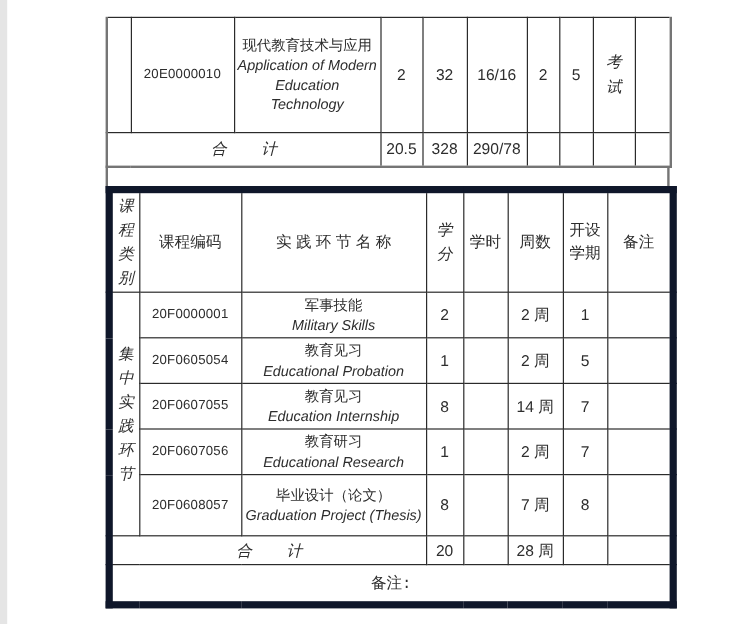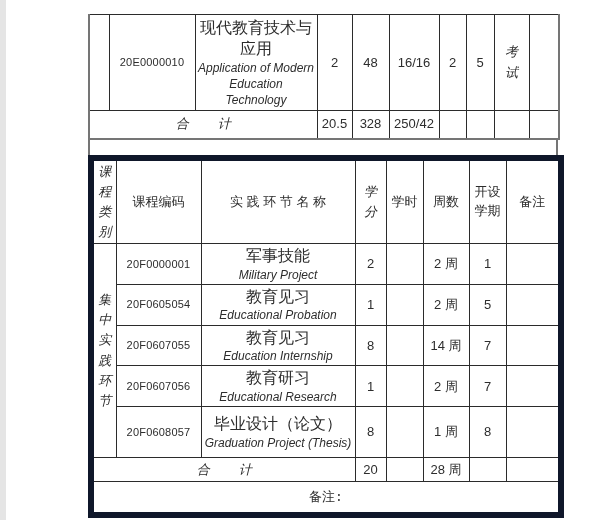--- a/index.html
+++ b/index.html
@@ -49,21 +49,21 @@
     border-bottom: 2px solid #757575;
   }
   .spacer {
     height: 15px;
     border-left: 2px solid #757575;
     border-right: 2px solid #757575;
   }
   #t2 {
     border: 6px solid #0f172a;
   }
-  .zh { font-size: 16px; }
+  .zh { font-size: 12px; }
   .en { font-size: 12px; font-style: italic; }
   .code { font-size: 11px; letter-spacing: 0.2px; }
   .num { font-size: 13px; }
   
   .vert {
     width: 1.15em;
     margin: 0 auto;
     word-break: break-all;
     line-height: 1.55;
     font-size: 13px;
@@ -109,36 +109,36 @@
       </colgroup>
       <tbody>
           <tr style="height:96px">
         <td></td>
         <td class="code">20E0000010</td>
         <td>
           <div class="zh">现代教育技术与应用</div>
           <div class="en">Application of Modern Education Technology</div>
         </td>
         <td class="num">2</td>
-        <td class="num">48</td>
+        <td class="num">32</td>
         <td class="num">16/16</td>
         <td class="num">2</td>
         <td class="num">5</td>
         <td>
           <div class="vert">考试</div>
         </td>
         <td></td>
       </tr>
       <tr style="height:28px">
         <td colspan="3">
           <span class="total-label">合        计</span>
         </td>
         <td class="num">20.5</td>
         <td class="num">328</td>
-        <td class="num">250/42</td>
+        <td class="num">290/78</td>
         <td></td>
         <td></td>
         <td></td>
         <td></td>
       </tr>
     </tbody>
       </table>
 
     <div class="spacer"></div>
 
@@ -171,21 +171,21 @@
         <td>备注</td>
       </tr>
 
       <tr style="height:38px">
         <td rowspan="5">
           <div class="vert">集中实践环节</div>
         </td>
         <td class="code">20F0000001</td>
         <td>
           <div class="zh">军事技能</div>
-          <div class="en">Military Project</div>
+          <div class="en">Military Skills</div>
         </td>
         <td class="num">2</td>
         <td></td>
         <td class="num">2 周</td>
         <td class="num">1</td>
         <td></td>
       </tr>
 
       <tr style="height:38px">
         <td class="code">20F0605054</td>
@@ -227,21 +227,21 @@
       </tr>
 
       <tr style="height:51px">
         <td class="code">20F0608057</td>
         <td>
           <div class="zh">毕业设计（论文）</div>
           <div class="en">Graduation Project (Thesis)</div>
         </td>
         <td class="num">8</td>
         <td></td>
-        <td class="num">1 周</td>
+        <td class="num">7 周</td>
         <td class="num">8</td>
         <td></td>
       </tr>
 
       <tr style="height:24px">
         <td colspan="3">
           <span class="total-label">合        计</span>
         </td>
         <td class="num">20</td>
         <td></td>

